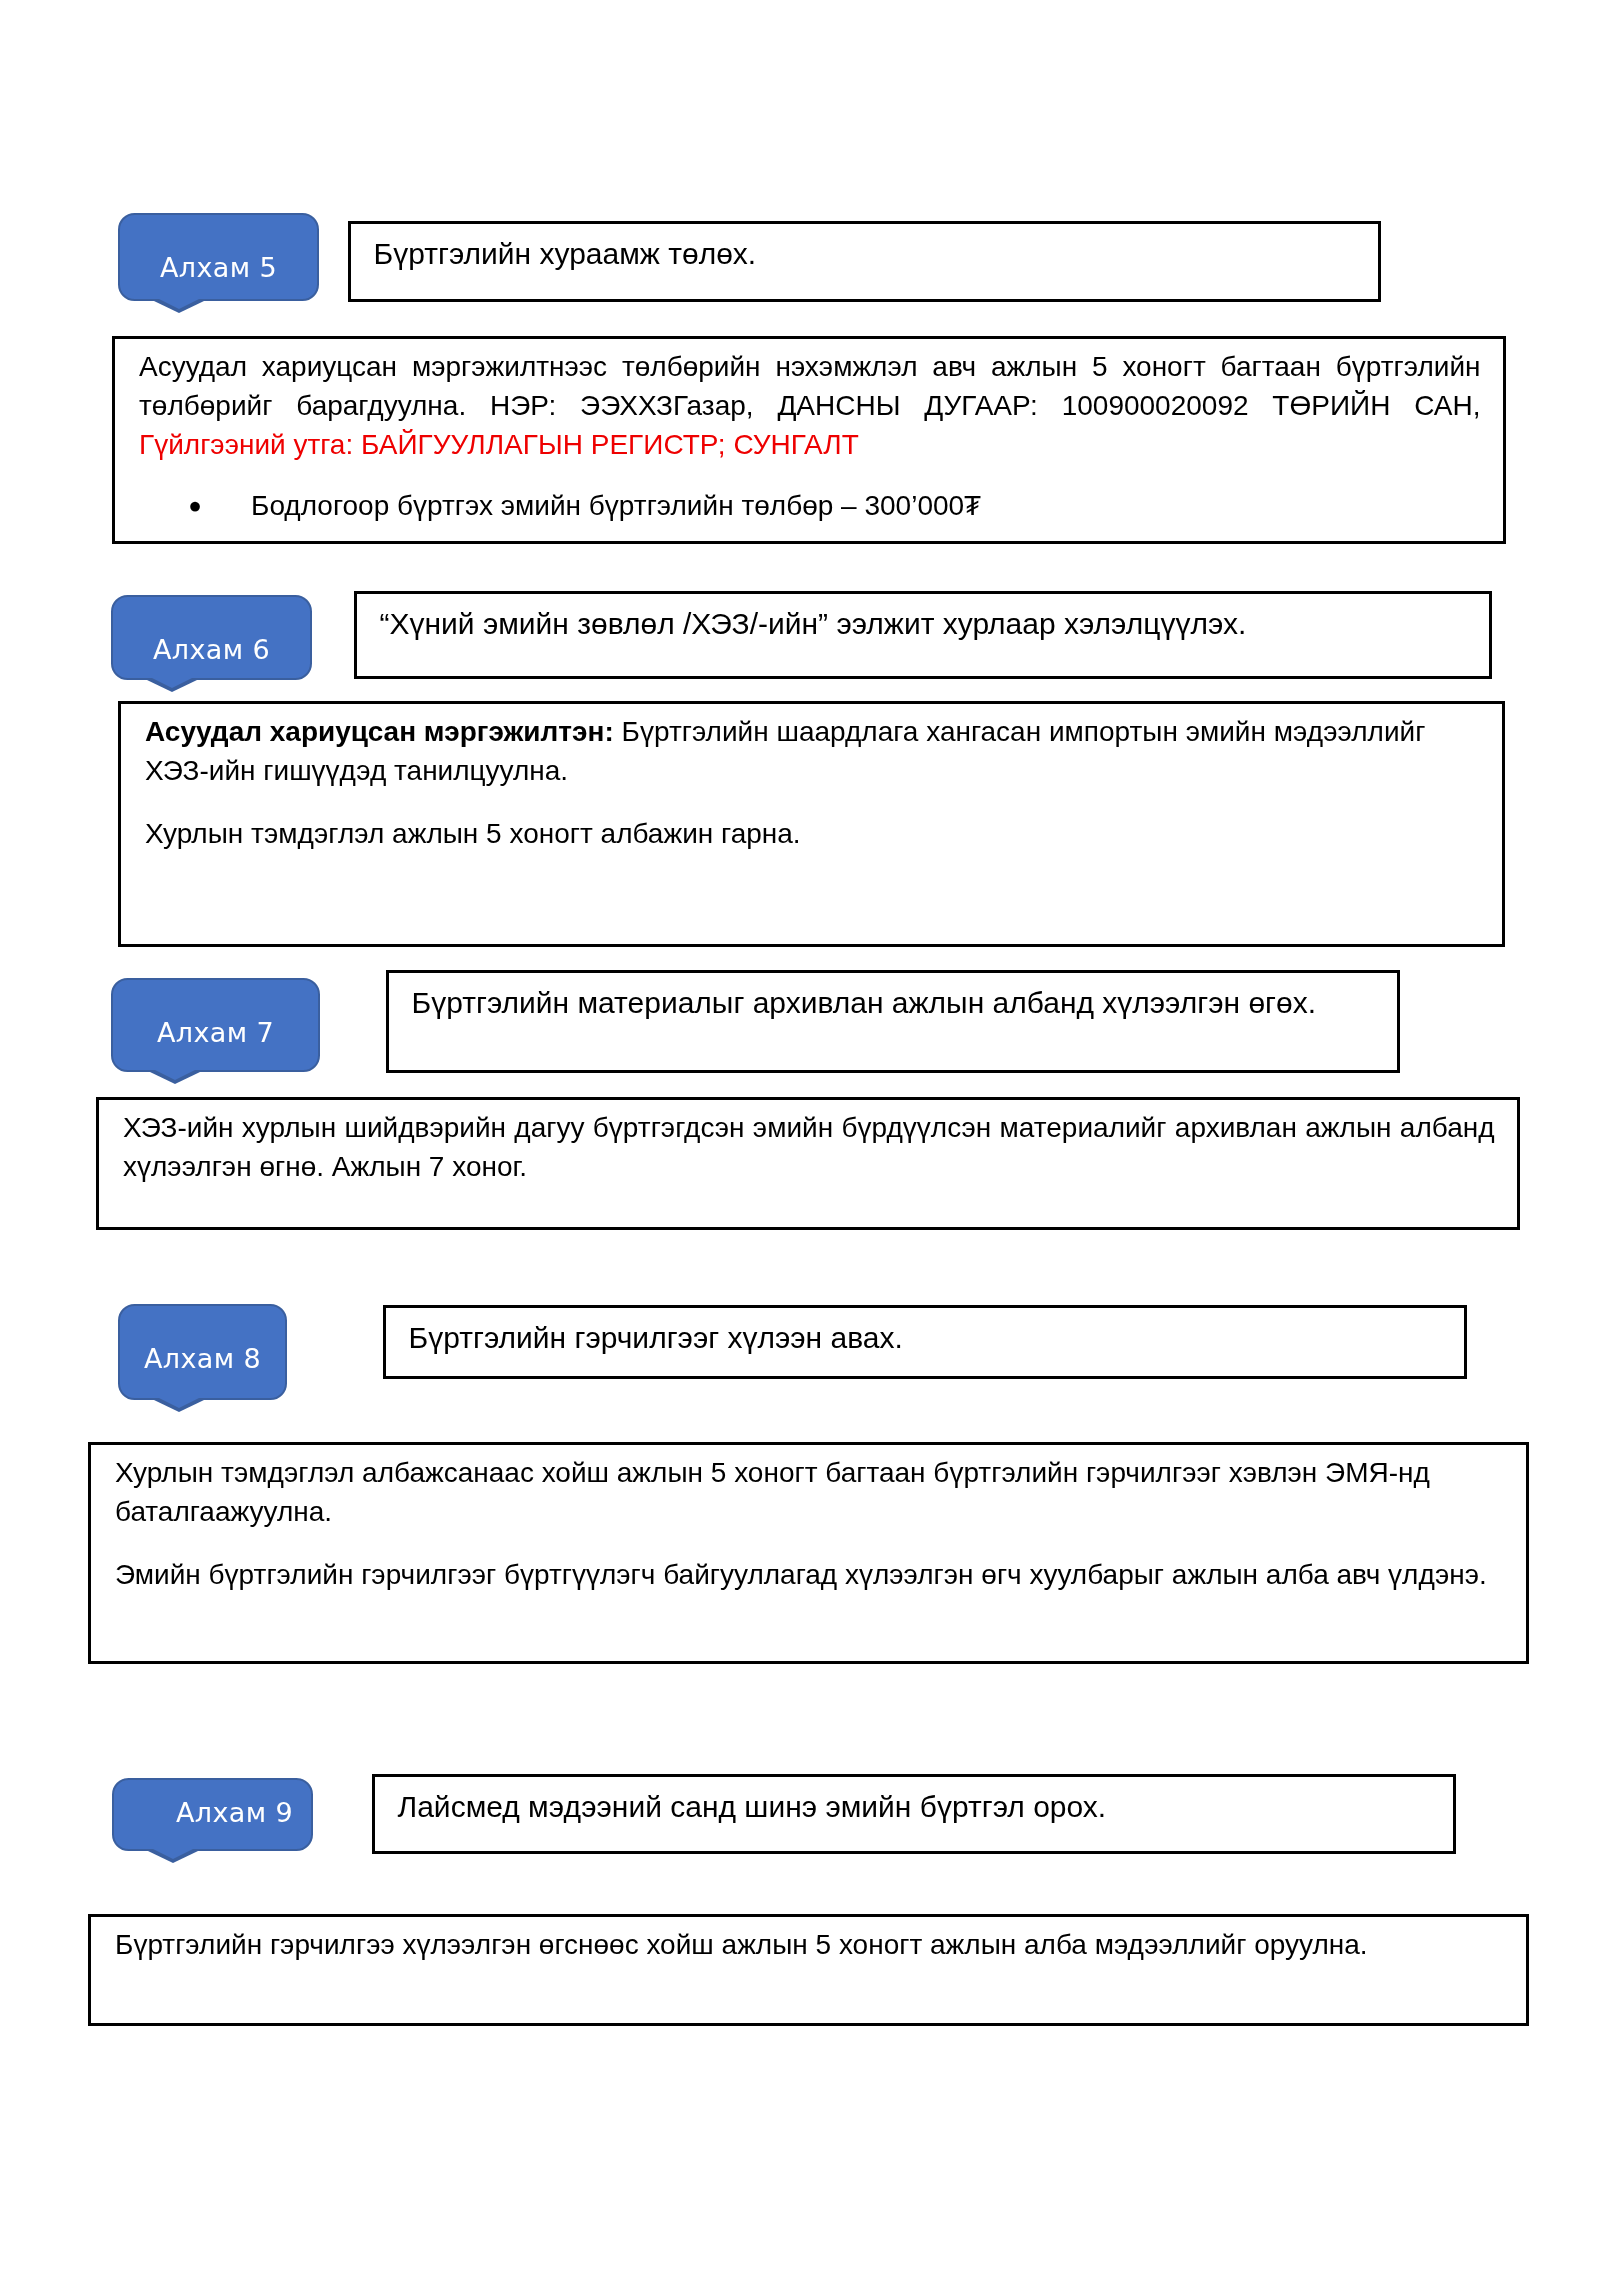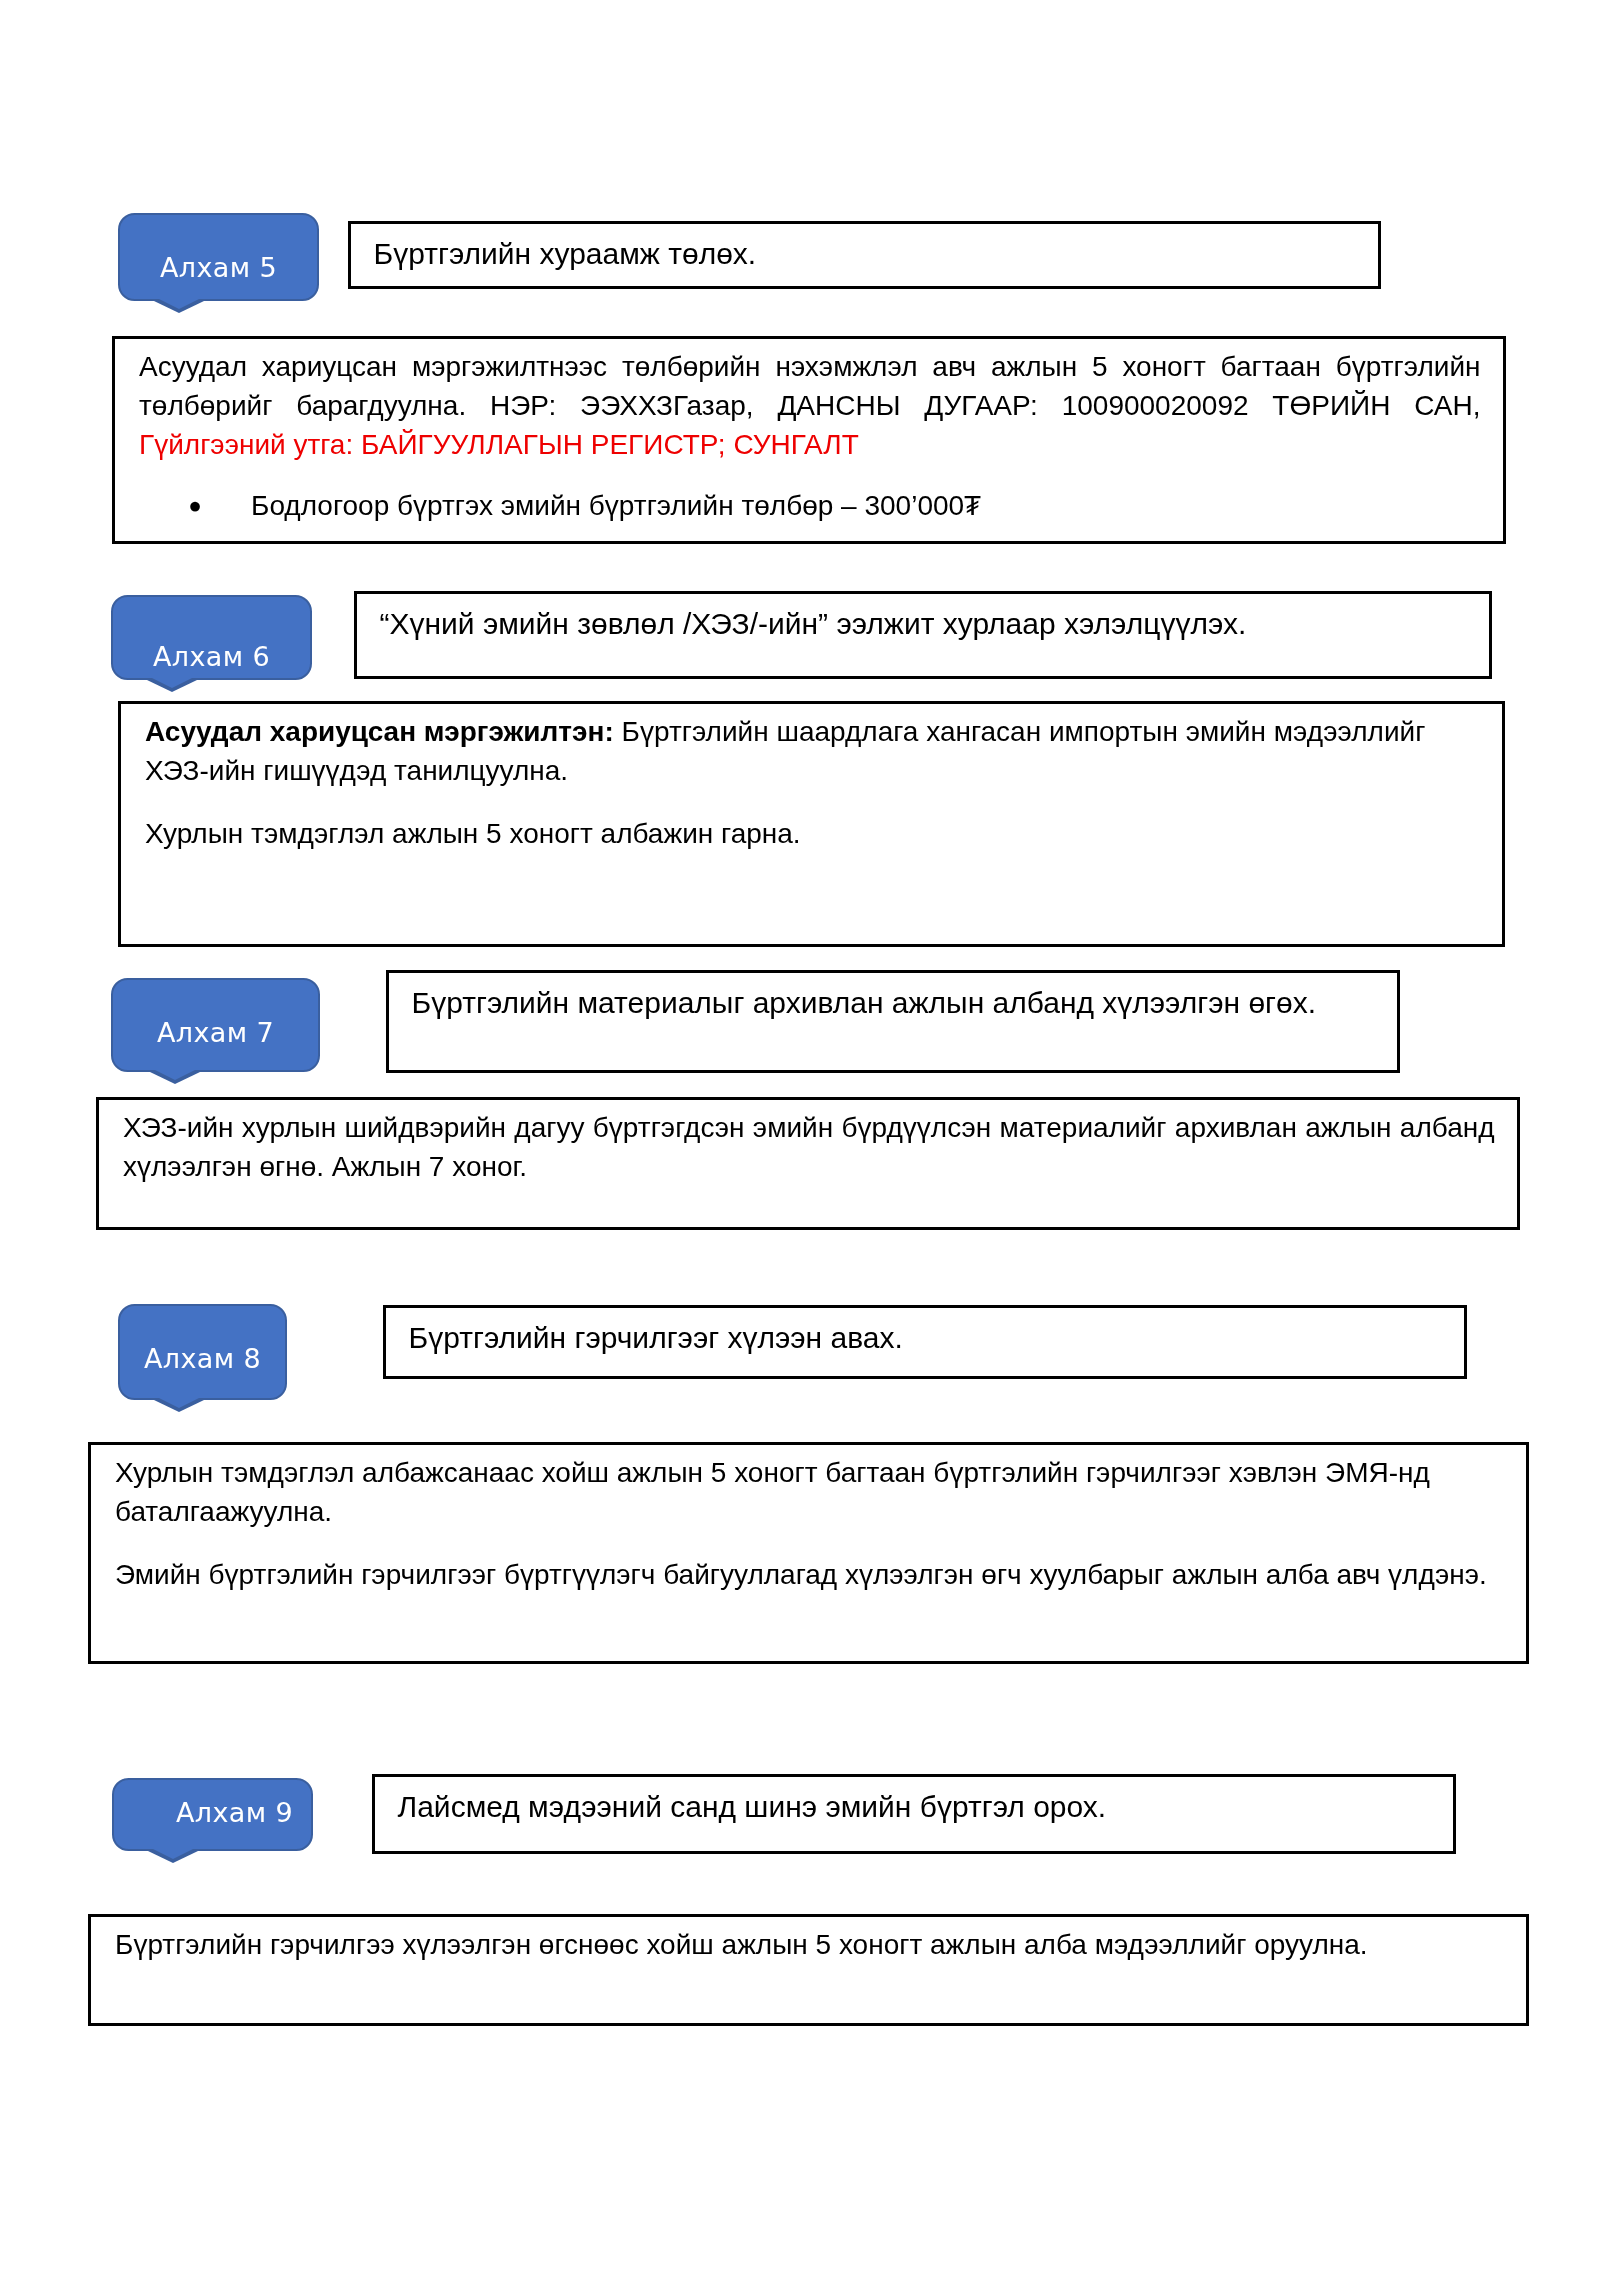--- a/index.html
+++ b/index.html
@@ -27,34 +27,34 @@
   .bullet { display: flex; margin-top: 22.5px; }
   .bullet .dot { width: 112px; text-align: center; font-size: 22.5px; }
 </style>
 </head>
 <body>
 
 <div class="callout" style="left:118px; top:213px; width:201px; height:88px;">
   <span class="lbl">Алхам 5</span>
   <span class="tip" style="left:34px;"></span>
 </div>
-<div class="tbox" style="left:348px; top:221px; width:1033px; height:68px;">
+<div class="tbox" style="left:348px; top:221px; width:1033px; height:81px;">
   <span>Бүртгэлийн хураамж төлөх.</span>
 </div>
 <div class="bbox just" style="left:112px; top:336px; width:1394px; height:208px;">
   <div>
     <span>Асуудал хариуцсан мэргэжилтнээс төлбөрийн нэхэмжлэл авч ажлын 5 хоногт багтаан бүртгэлийн төлбөрийг барагдуулна.  НЭР: ЭЭХХЗГазар, ДАНСНЫ ДУГААР: 100900020092 ТӨРИЙН САН, </span><span class="red">Гүйлгээний утга: БАЙГУУЛЛАГЫН РЕГИСТР; СУНГАЛТ</span>
   </div>
   <div class="bullet">
     <span class="dot">●</span>
     <span>Бодлогоор бүртгэх эмийн бүртгэлийн төлбөр – 300’000₮</span>
   </div>
 </div>
 
-<div class="callout" style="left:111px; top:595px; width:201px; height:85px;align-items:center;">
+<div class="callout" style="left:111px; top:595px; width:201px; height:85px;">
   <span class="lbl">Алхам 6</span>
   <span class="tip" style="left:34px;"></span>
 </div>
 <div class="tbox" style="left:354px; top:591px; width:1138px; height:88px;">
   <span>“Хүний эмийн зөвлөл /ХЭЗ/-ийн” ээлжит хурлаар хэлэлцүүлэх.</span>
 </div>
 <div class="bbox" style="left:118px; top:701px; width:1387px; height:246px; line-height:39px;">
   <p class="para">
     <span class="bold">Асуудал хариуцсан мэргэжилтэн:</span><span> Бүртгэлийн шаардлага хангасан импортын эмийн мэдээллийг ХЭЗ-ийн гишүүдэд танилцуулна.</span>
   </p>

